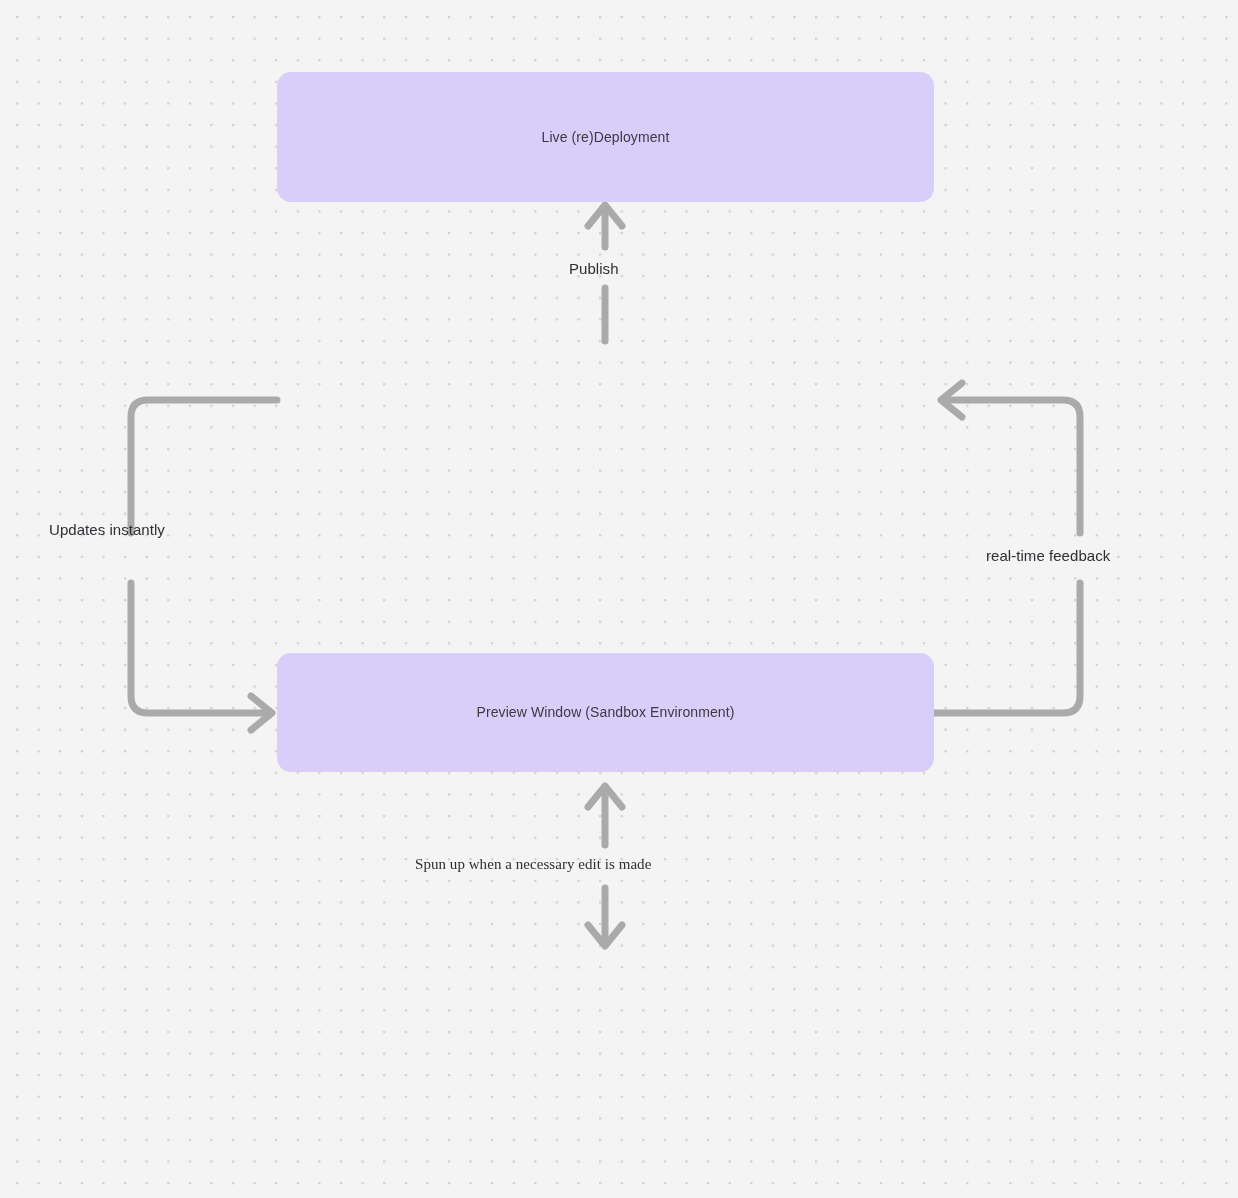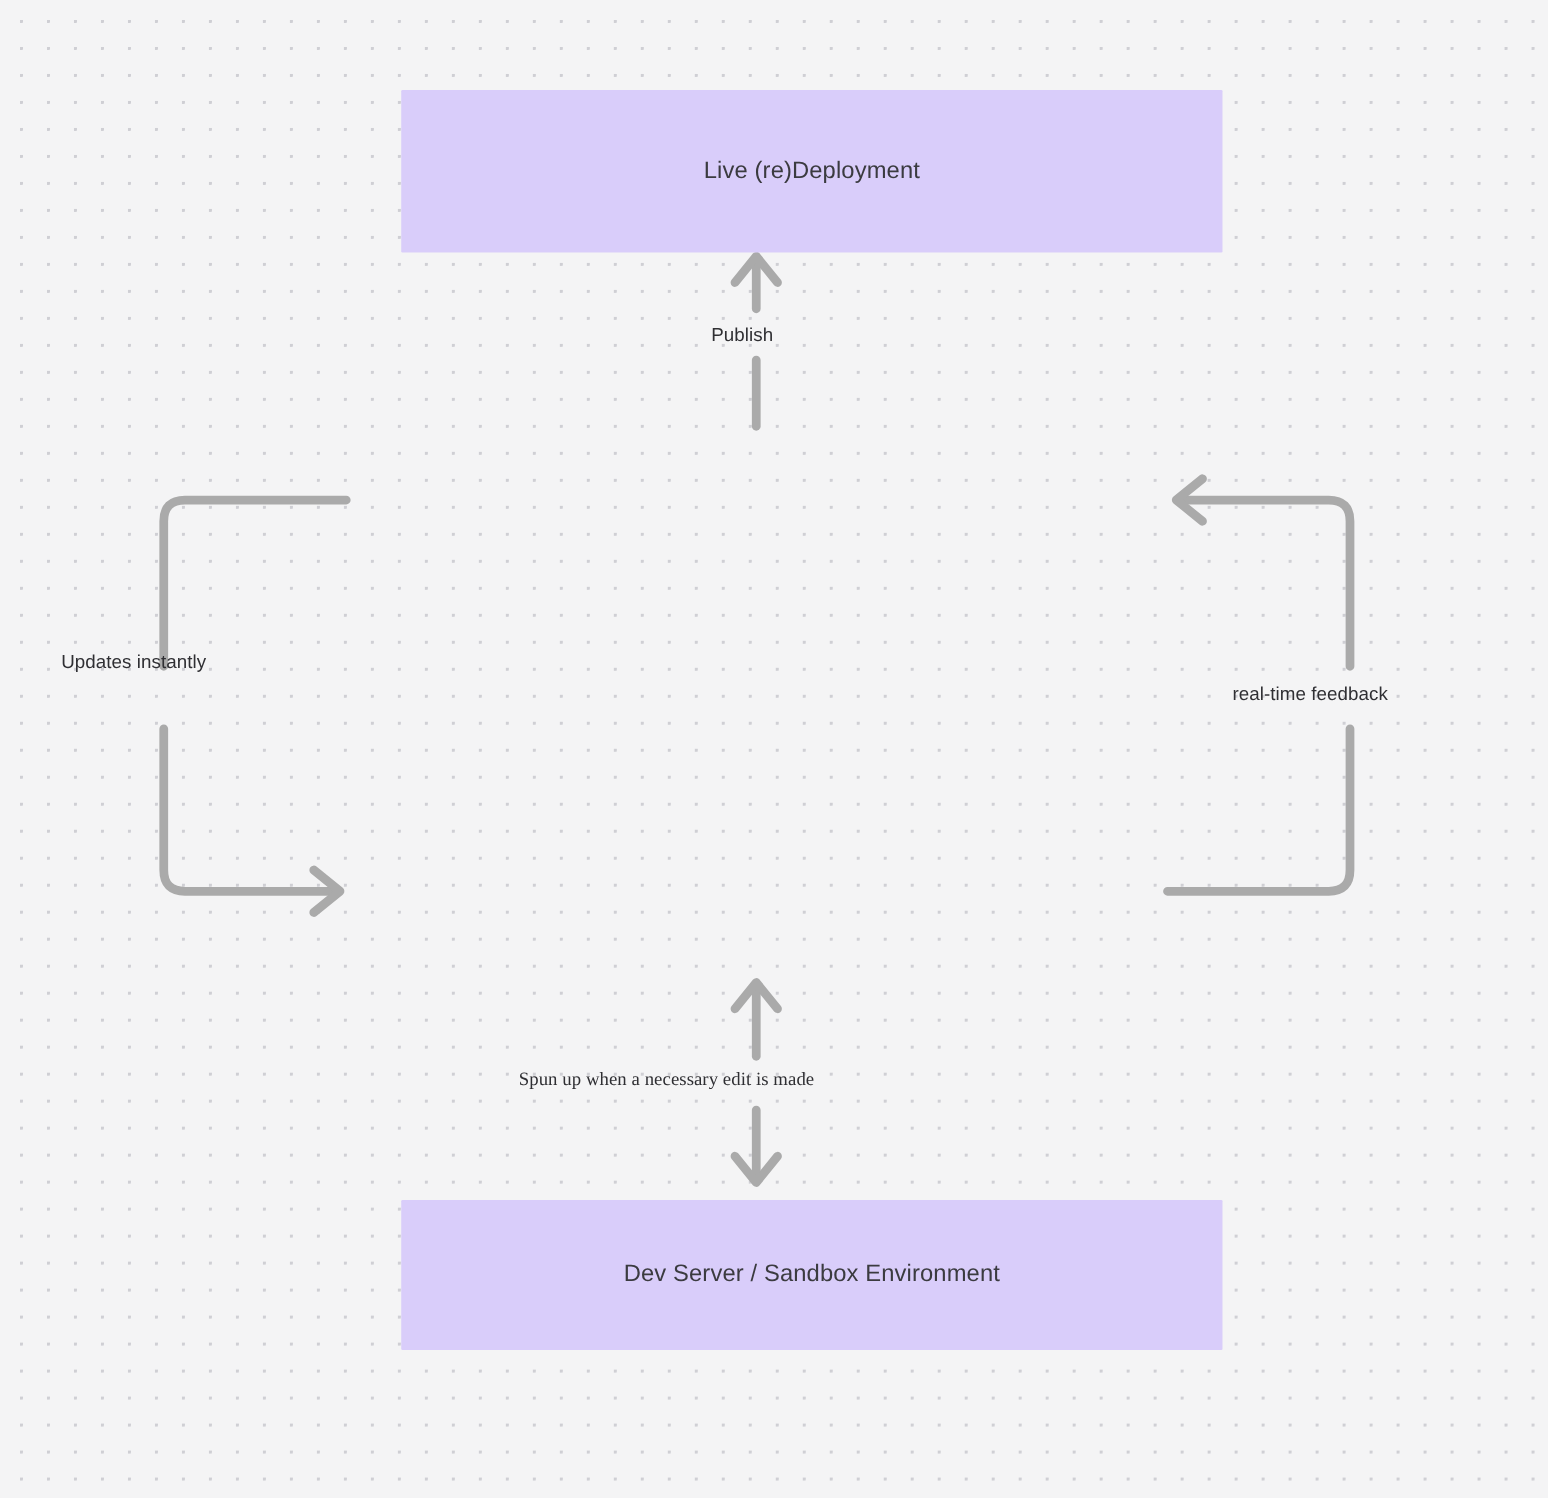--- a/index.html
+++ b/index.html
@@ -31,31 +31,30 @@
     top: 0;
     width: 1238px;
     height: 1198px;
     pointer-events: none;
   }
 
   .node {
     position: absolute;
     box-sizing: border-box;
     background-color: #d9cdfa;
-    border-radius: 1px;
+    border-radius: 14px;
     display: flex;
     align-items: center;
     justify-content: center;
     text-align: center;
     color: #3b3b40;
-    font-size: 19px;
+    font-size: 14px;
     letter-spacing: 0.1px;
     line-height: 1.3;
     padding: 6px 18px;
-    margin-left: 44px;
   }
 
   #node-deploy   { left: 277px; top: 72px;  width: 657px; height: 130px; }
   #node-editor   { left: 277px; top: 341px; width: 657px; height: 122px; }
   #node-preview  { left: 277px; top: 653px; width: 657px; height: 119px; }
   #node-devserver{ left: 277px; top: 960px; width: 657px; height: 120px; }
 
   .edge-label {
     position: absolute;
     color: #2f2f33;
@@ -100,22 +99,22 @@
       <line x1="605" y1="845" x2="605" y2="790" stroke="#aaaaaa" stroke-width="7" stroke-linecap="round"></line>
       <polyline points="588,807 605,786 622,807" fill="none" stroke="#aaaaaa" stroke-width="7" stroke-linecap="round" stroke-linejoin="round"></polyline>
       <line x1="605" y1="888" x2="605" y2="942" stroke="#aaaaaa" stroke-width="7" stroke-linecap="round"></line>
       <polyline points="588,925 605,946 622,925" fill="none" stroke="#aaaaaa" stroke-width="7" stroke-linecap="round" stroke-linejoin="round"></polyline>
     </g>
   </svg>
 
   <div class="node" id="node-deploy">Live (re)Deployment</div>
 
 
+  <div class="node" id="node-preview">Preview Window (Sandbox Environment)</div>
 
-  <div class="node" id="node-devserver">Dev Server / Sandbox Environment</div>
 
   <div class="edge-label" id="label-publish">Publish</div>
 
   <div class="edge-label" id="label-updates">Updates instantly</div>
 
   <div class="edge-label" id="label-feedback">real-time feedback</div>
 
   <div class="edge-label" id="label-spunup">Spun up when a necessary edit is made</div>
 
 </div>

